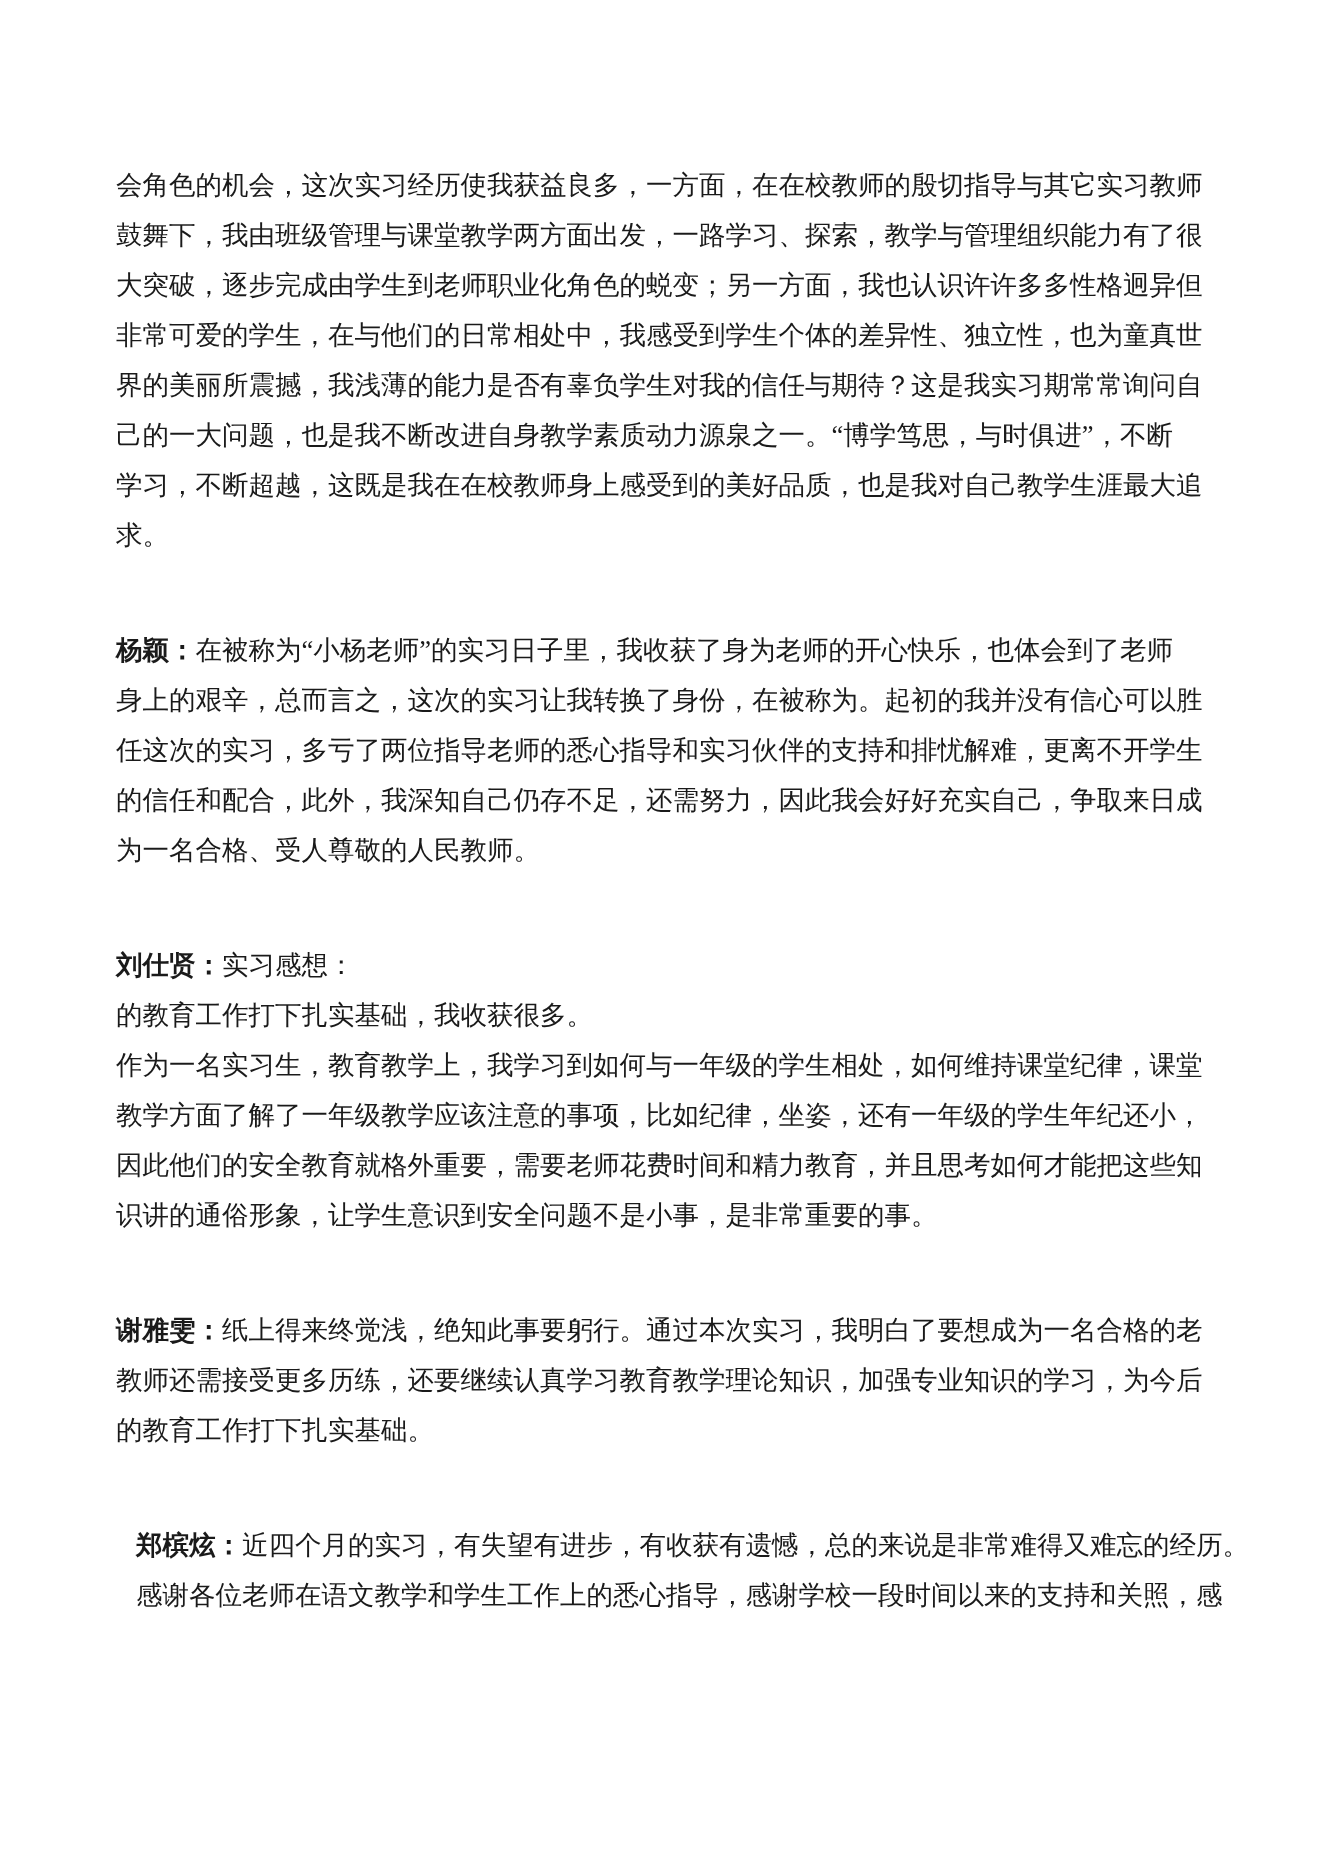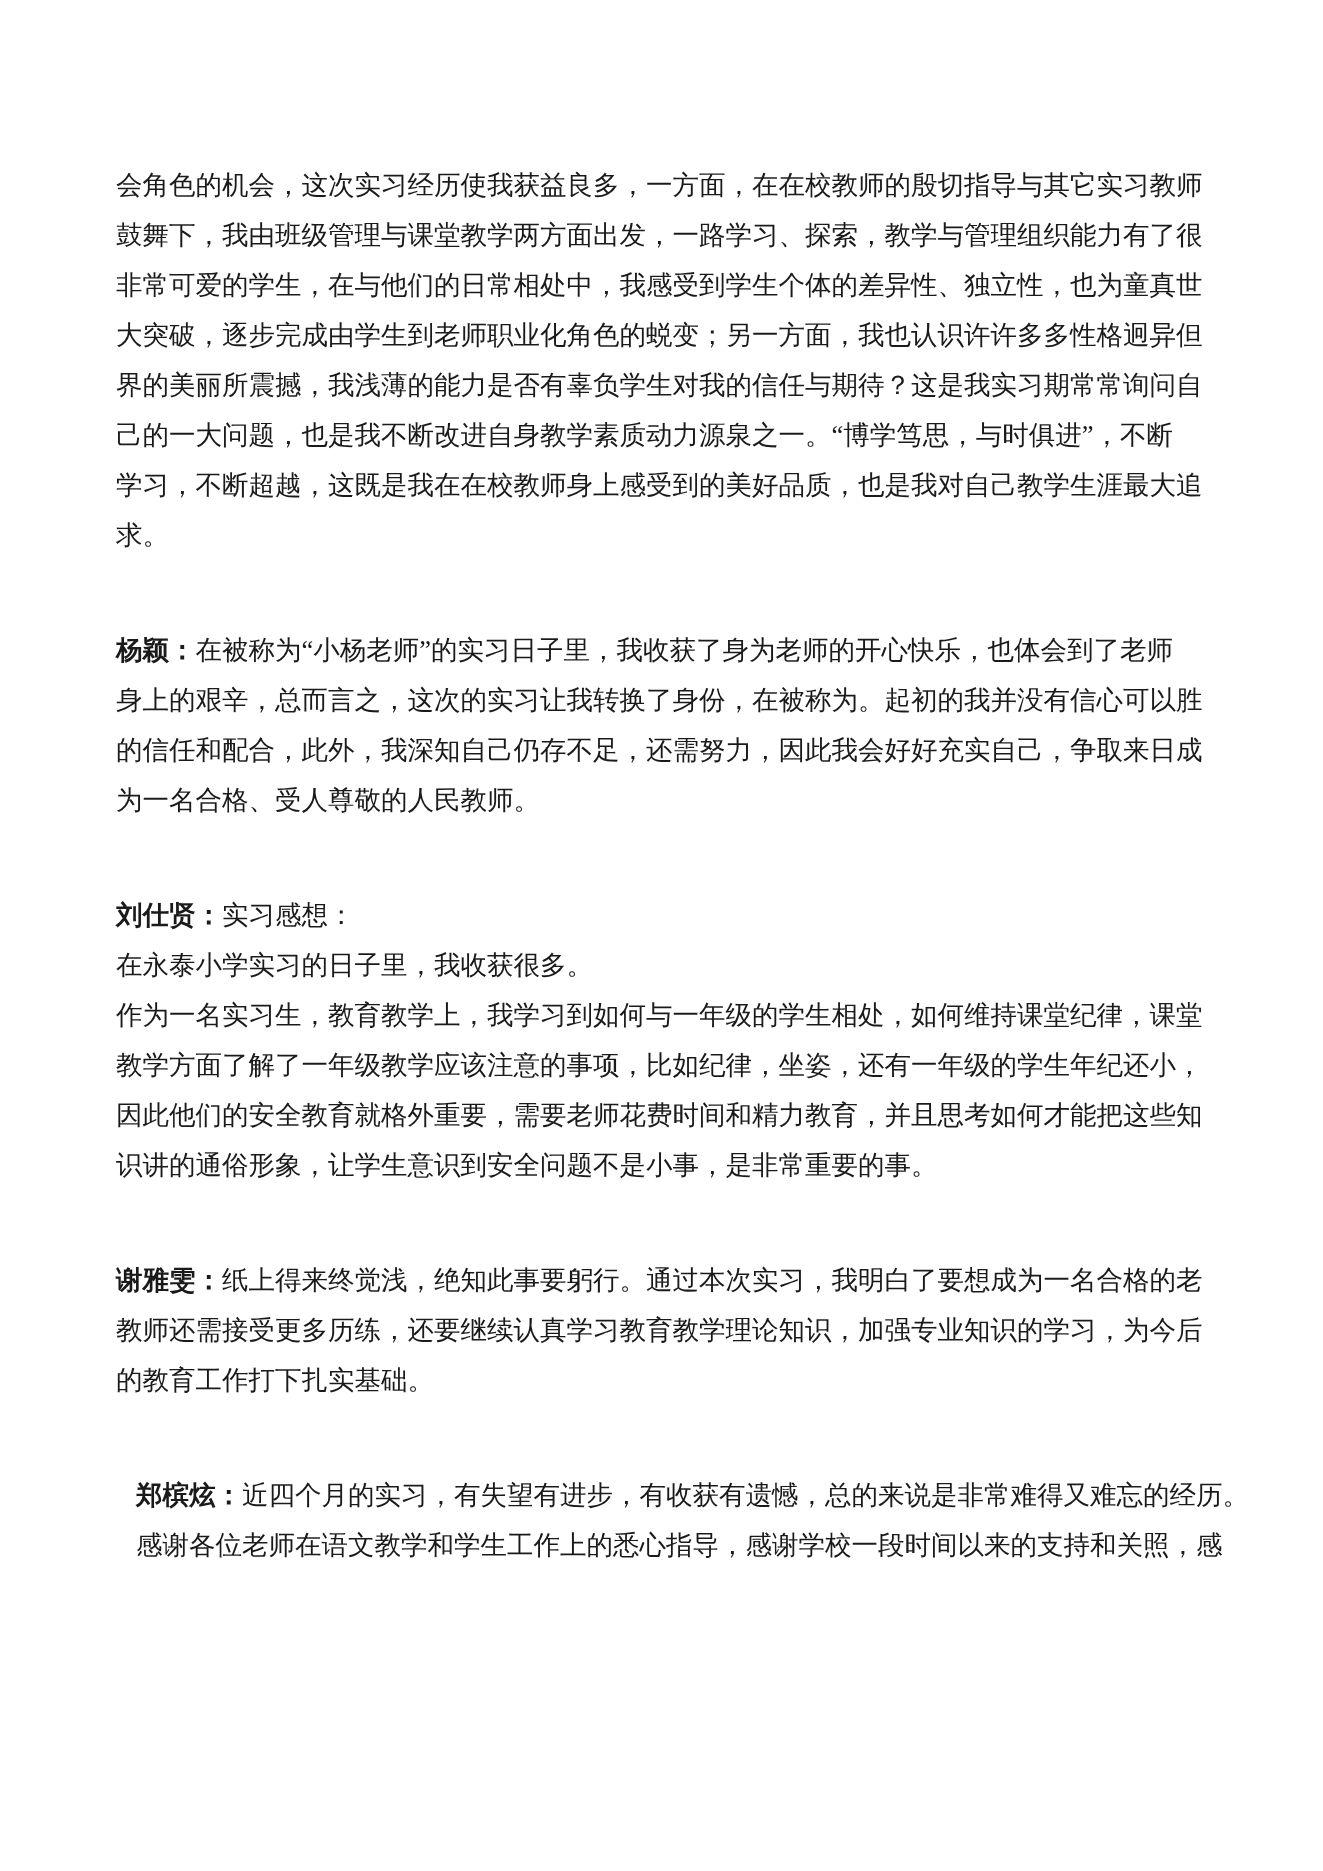--- a/index.html
+++ b/index.html
@@ -41,36 +41,37 @@
   }
 </style>
 </head>
 <body>
 
 <div class="page">
   <div class="content" style="color: rgb(26, 26, 26);">
       <div class="para">
         <div class="line">会角色的机会，这次实习经历使我获益良多，一方面，在在校教师的殷切指导与其它实习教师</div>
         <div class="line">鼓舞下，我由班级管理与课堂教学两方面出发，一路学习、探索，教学与管理组织能力有了很</div>
+        <div class="line">大突破，逐步完成由学生到老师职业化角色的蜕变；另一方面，我也认识许许多多性格迥异但</div>
         <div class="line">非常可爱的学生，在与他们的日常相处中，我感受到学生个体的差异性、独立性，也为童真世</div>
-        <div class="line">大突破，逐步完成由学生到老师职业化角色的蜕变；另一方面，我也认识许许多多性格迥异但</div>
         <div class="line">界的美丽所震撼，我浅薄的能力是否有辜负学生对我的信任与期待？这是我实习期常常询问自</div>
         <div class="line">己的一大问题，也是我不断改进自身教学素质动力源泉之一。“博学笃思，与时俱进”，不断</div>
         <div class="line">学习，不断超越，这既是我在在校教师身上感受到的美好品质，也是我对自己教学生涯最大追</div>
         <div class="line">求。</div>
       </div>
       <div class="para">
         <div class="line"><span class="speaker">杨颖：</span>在被称为“小杨老师”的实习日子里，我收获了身为老师的开心快乐，也体会到了老师</div>
         <div class="line">身上的艰辛，总而言之，这次的实习让我转换了身份，在被称为。起初的我并没有信心可以胜</div>
+        <div class="line">任这次的实习，多亏了两位指导老师的悉心指导和实习伙伴的支持和排忧解难，更离不开学生</div>
         <div class="line">的信任和配合，此外，我深知自己仍存不足，还需努力，因此我会好好充实自己，争取来日成</div>
         <div class="line">为一名合格、受人尊敬的人民教师。</div>
       </div>
       <div class="para">
         <div class="line"><span class="speaker">刘仕贤：</span>实习感想：</div>
-        <div class="line">在永泰小学实习的日子里，我收获很多。</div>
+        <div class="line">的教育工作打下扎实基础，我收获很多。</div>
         <div class="line">作为一名实习生，教育教学上，我学习到如何与一年级的学生相处，如何维持课堂纪律，课堂</div>
         <div class="line">教学方面了解了一年级教学应该注意的事项，比如纪律，坐姿，还有一年级的学生年纪还小，</div>
         <div class="line">因此他们的安全教育就格外重要，需要老师花费时间和精力教育，并且思考如何才能把这些知</div>
         <div class="line">识讲的通俗形象，让学生意识到安全问题不是小事，是非常重要的事。</div>
       </div>
       <div class="para">
         <div class="line"><span class="speaker">谢雅雯：</span>纸上得来终觉浅，绝知此事要躬行。通过本次实习，我明白了要想成为一名合格的老</div>
         <div class="line">教师还需接受更多历练，还要继续认真学习教育教学理论知识，加强专业知识的学习，为今后</div>
         <div class="line">的教育工作打下扎实基础。</div>
       </div>

